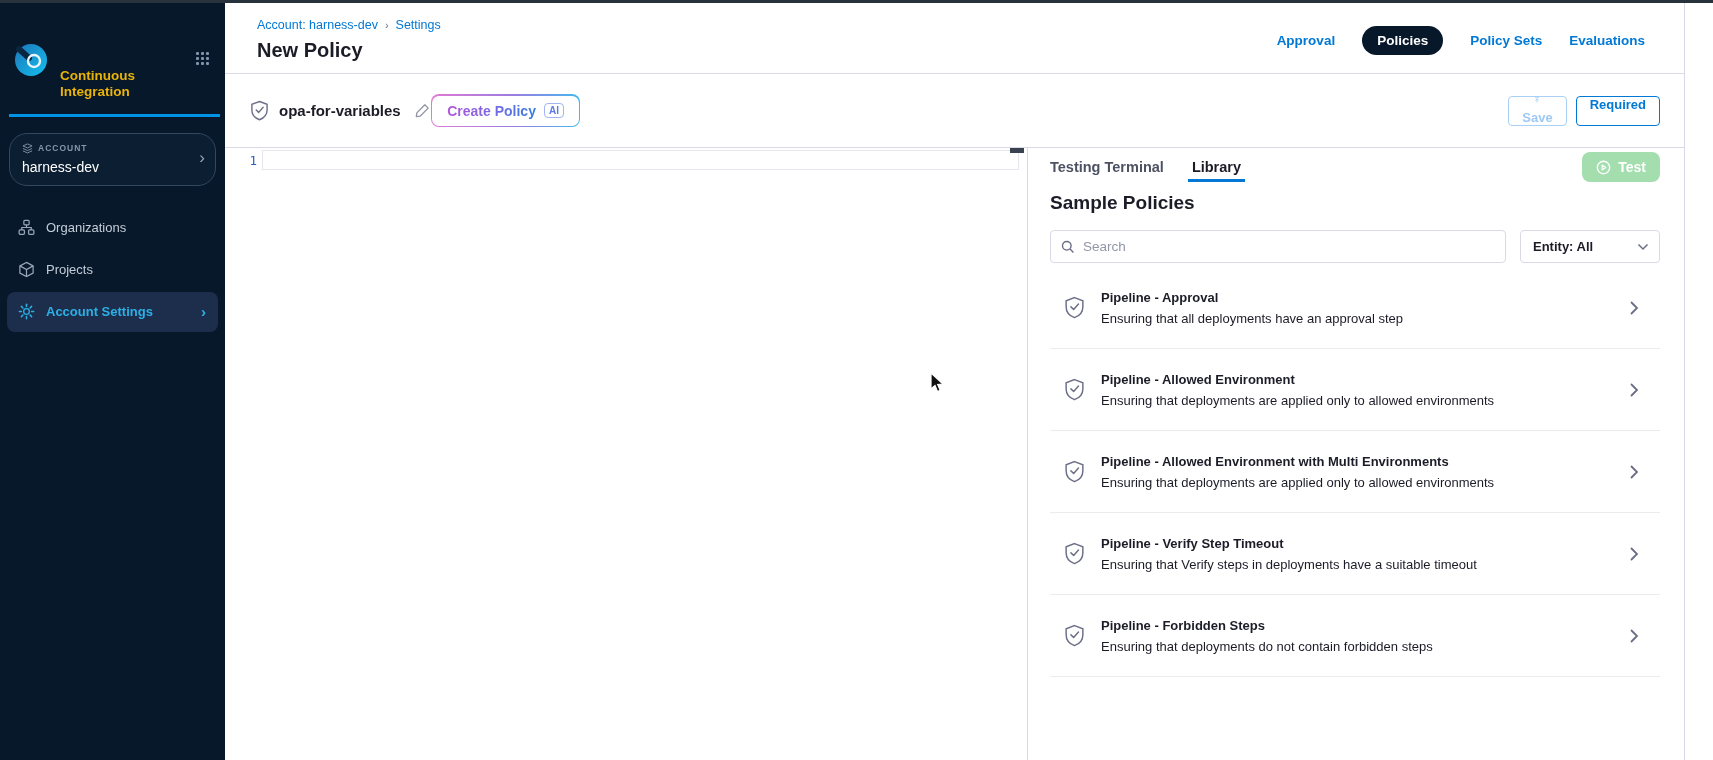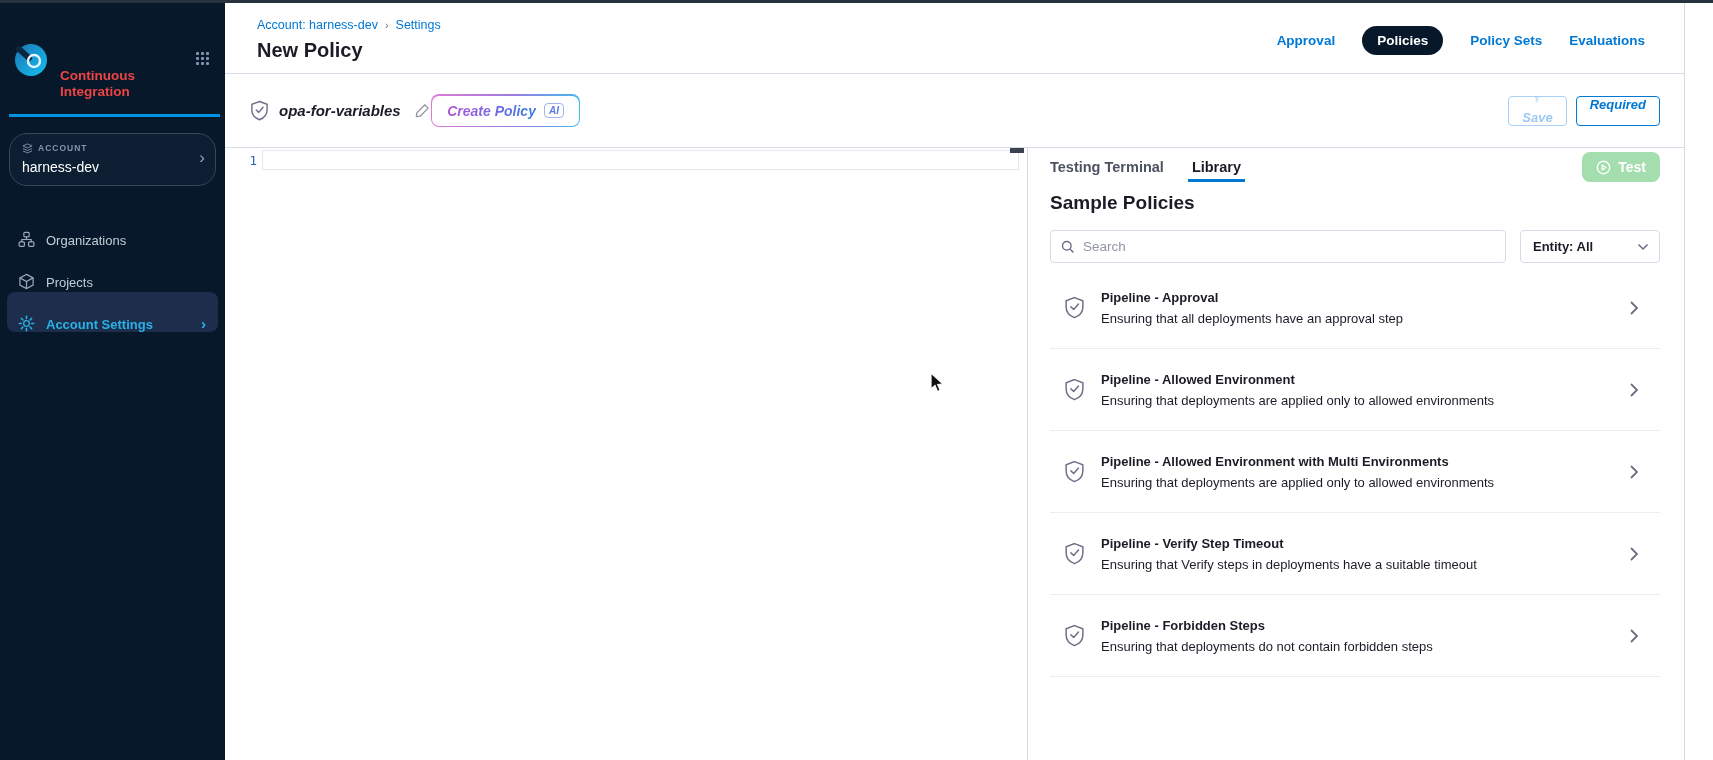--- a/index.html
+++ b/index.html
@@ -6,46 +6,46 @@
   html,body { width:1713px; height:760px; overflow:hidden; background:#fff;
     font-family:"Liberation Sans", sans-serif; }
   .app { position:relative; width:1713px; height:760px; display:flex; }
 
   .topbar { position:absolute; top:0; left:0; width:1713px; height:3px; background:#28323c; z-index:30; }
 
   
   .sidebar { width:225px; height:760px; background:#07182b; flex:none; position:relative; color:#c4cdd6; }
   .side-head { display:flex; align-items:center; padding:20px 14px 14px 14px; }
   .logo { width:34px; height:34px; flex:none; }
-  .product { margin-left:12px; color:#ef4444; font-size:13.5px; font-weight:bold; line-height:1.18; flex:1;margin-top:48px; }
+  .product { margin-left:12px; color:#eab308; font-size:13.5px; font-weight:bold; line-height:1.18; flex:1;margin-top:48px; }
   .grid-icon { width:15px; height:15px; display:grid; grid-template-columns:repeat(3,3px); grid-template-rows:repeat(3,3px); gap:2px; cursor:pointer; }
   .grid-icon span { width:3px; height:3px; border-radius:1px; background:#8093ad; }
   .side-underline { height:3px; background:#0092e4; margin:0 0 0 9px; width:211px; }
   .account-box { position:relative; margin:16px 9px 0 9px; border:1px solid #33485d; background:#0c1e31; border-radius:18px; padding:9px 12px 10px 12px; cursor:pointer; }
   .acct-row { display:flex; align-items:center; gap:5px; color:#8397a9; font-size:8.5px; letter-spacing:1px; font-weight:bold; }
   .acct-name { color:#fff; font-size:14px; margin-top:5px; }
   .acct-chev { position:absolute; right:10px; top:50%; transform:translateY(-54%); color:#93a3b2; font-size:17px; }
   .nav { margin-top:22px; }
-  .nav-item { position:relative; display:flex; align-items:flex-end; gap:11px; height:40px; margin:2px 7px; padding:0 11px; border-radius:8px; font-size:13px; color:#c4cdd6; cursor:pointer; }
+  .nav-item { position:relative; display:flex; align-items:center; gap:11px; height:40px; margin:2px 7px; padding:0 11px; border-radius:8px; font-size:13px; color:#c4cdd6; cursor:pointer; }
   .nav-item svg { flex:none; }
   .nav-item.active { background:#1d2e4c; color:#2bb0e6; font-weight:bold; }
   .nav-chev { position:absolute; right:12px; font-size:15px; color:#2bb0e6; }
 
   
   .main { width:1459px; flex:none; padding-top:3px; display:flex; flex-direction:column; }
   .page-header { position:relative; height:71px; border-bottom:1px solid #d9dae6; padding:15px 0 0 32px; }
   .crumbs { font-size:12.5px; color:#0278d5; display:flex; gap:7px; align-items:center; }
   .crumb { cursor:pointer; }
   .crumb-sep { color:#6b6d85; font-size:11px; }
   .page-title { margin-top:7px; font-size:20px; font-weight:bold; color:#1c1c28; }
   .tabs { position:absolute; right:39px; top:23px; display:flex; align-items:center; gap:27px; }
   .tab { font-size:13.5px; font-weight:600; color:#0278d5; cursor:pointer; }
   .tab.active { background:#07182b; color:#fff; padding:7px 15px; border-radius:16px; }
 
-  .toolbar { position:relative; height:74px; border-bottom:1px solid #d9dae6; display:flex; align-items:center; padding:0 24px 0 25px;font-style:italic; }
+  .toolbar { position:relative; height:74px; border-bottom:1px solid #d9dae6; display:flex; align-items:center; padding:0 24px 0 25px; }
   .pol-name { margin-left:10px; font-size:15px; font-weight:bold; color:#1c1c28; }
   .pencil { margin-left:13px; cursor:pointer; display:flex; }
   .grad-wrap { padding:1.5px; border-radius:8px; background:linear-gradient(90deg,#e07bd4,#9b7ce0 55%,#43b9ef); cursor:pointer; }
   .grad-inner { background:#fff; border-radius:7px; padding:7px 15px; display:flex; align-items:center; gap:8px; }
   .grad-text { font-size:14px; font-weight:bold; background:linear-gradient(90deg,#b254d8,#6d6de4 60%,#2f7de0); -webkit-background-clip:text; background-clip:text; color:transparent; }
   .ai-badge { font-size:10px; font-weight:bold; color:#5f79e8; border:1px solid #a3b4f2; border-radius:4px; padding:1px 4px; }
   .tb-right { margin-left:auto; display:flex; gap:9px; }
   .btn { display:flex; align-items:center; gap:7px; height:30px; padding:0 13px; border-radius:4px; background:#fff; font-size:13px; font-weight:600; cursor:pointer; border:1px solid;flex-direction:column; }
   .btn-save { border-color:#abd0f5; color:#9ec9f3; }
   .btn-discard { border-color:#0278d5; color:#0278d5; }

